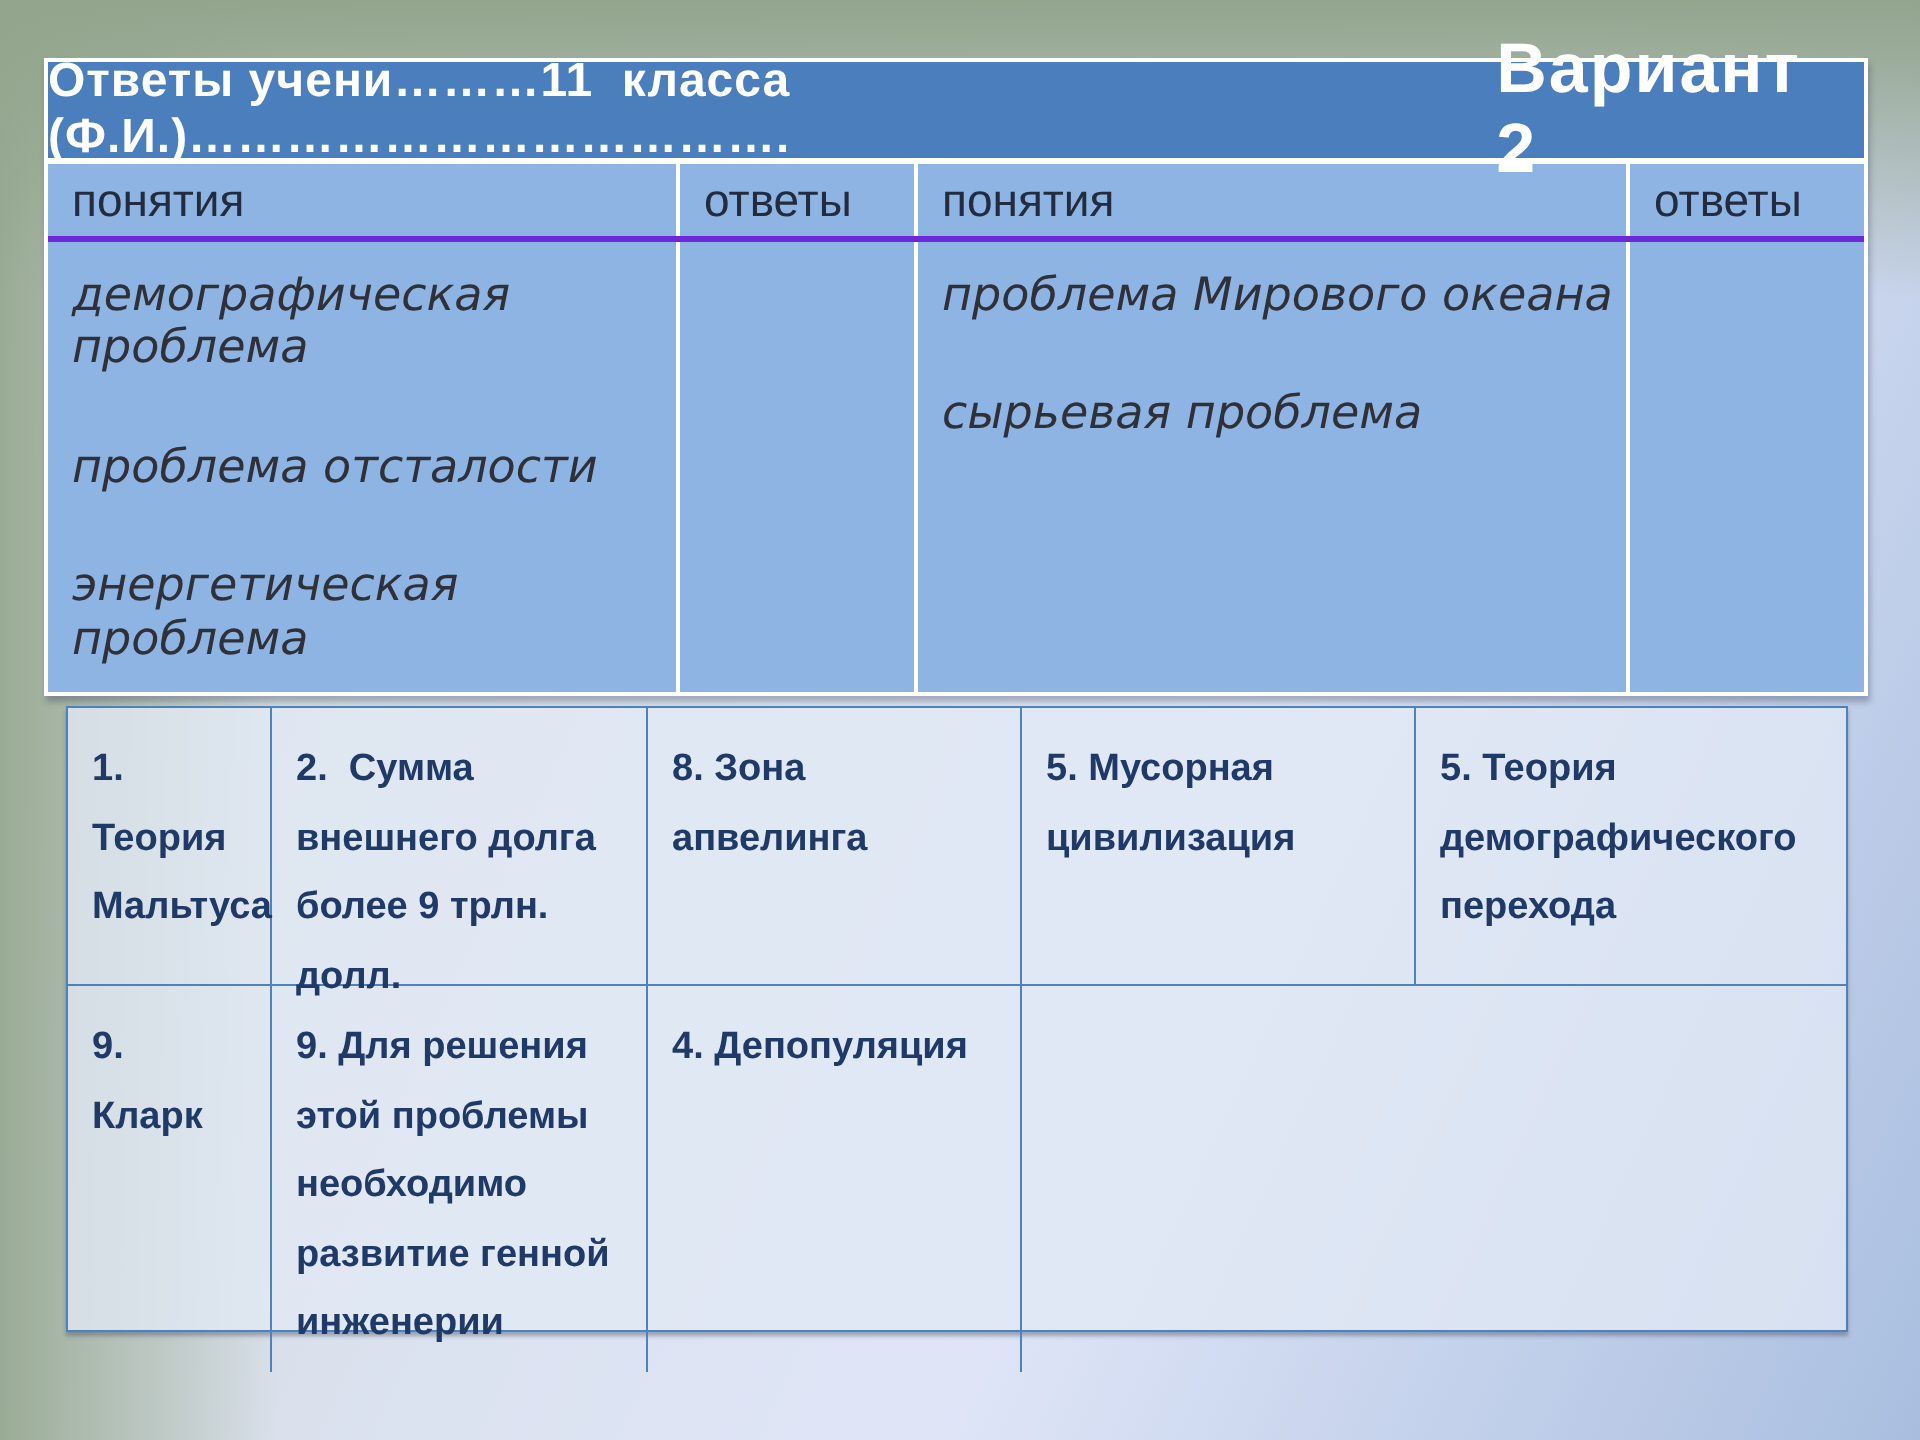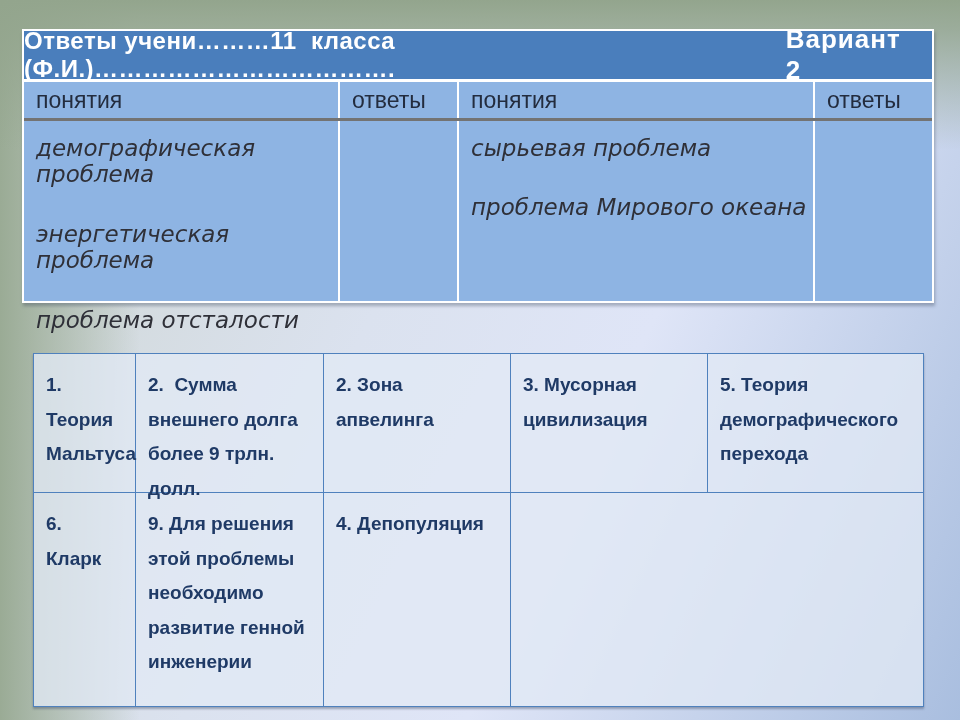--- a/index.html
+++ b/index.html
@@ -19,26 +19,26 @@
     border:2px solid #ffffff;
     box-shadow:1px 3px 3px rgba(55,65,85,0.35);
     background:#1d4ed8;
   }
   .title-row{
     height:48px;background:#4a7ebc;border-bottom:3px solid #ffffff;
     display:flex;align-items:center;justify-content:center;
     color:#ffffff;
   }
   .title-main{font-size:24px;font-weight:bold;letter-spacing:0.5px;}
-  .title-variant{font-size:26px;font-weight:bold;margin-left:1px;letter-spacing:1px;}
+  .title-variant{font-size:35px;font-weight:bold;margin-left:1px;letter-spacing:1px;}
   .hdr-row{
-    display:flex;height:36px;border-bottom:3px solid #737373;background:#8eb4e3;
+    display:flex;height:36px;border-bottom:3px solid #6d28d9;background:#8eb4e3;
   }
   .body-row{
-    display:flex;height:180px;background:#8eb4e3;
+    display:flex;height:225px;background:#8eb4e3;
   }
   .col-c1{width:316px;}
   .col-a1{width:119px;}
   .col-c2{width:356px;}
   .col-a2{flex:1;}
   .tcell{
     border-right:2px solid #ffffff;
     padding:6px 6px 0 12px;box-sizing:border-box;
   }
   .tcell:last-child{border-right:none;}
@@ -48,21 +48,21 @@
   .concepts-cell p{
     margin:0 0 33px 0;
     font-family:"DejaVu Sans", sans-serif;
     font-style:italic;font-size:23px;color:#2f3038;
     padding-top:0;line-height:1.15;
   }
   .concepts-cell{padding-top:14px;}
 
   
   .defs-table{
-    position:absolute;left:33px;top:353px;width:891px;height:354px;
+    position:absolute;left:33px;top:353px;width:891px;height:313px;
     box-sizing:border-box;
     display:grid;
     grid-template-columns:102px 188px 187px 197px 1fr;
     grid-template-rows:139px 1fr;
     background:rgba(226,233,245,0.78);
     border:1px solid #4f81bd;
     box-shadow:0 2px 2px rgba(70,85,110,0.45);
   }
   .defs-cell{
     box-sizing:border-box;
@@ -84,34 +84,34 @@
   </div>
   <div class="hdr-row">
     <div class="tcell hdr-cell col-c1">понятия</div>
     <div class="tcell hdr-cell col-a1">ответы</div>
     <div class="tcell hdr-cell col-c2">понятия</div>
     <div class="tcell hdr-cell col-a2">ответы</div>
   </div>
   <div class="body-row">
     <div class="tcell concepts-cell col-c1">
       <p>демографическая проблема</p>
+      <p>проблема отсталости</p>
       <p>энергетическая проблема</p>
-      <p>проблема отсталости</p>
     </div>
     <div class="tcell col-a1"></div>
     <div class="tcell concepts-cell col-c2">
+      <p>проблема Мирового океана</p>
       <p>сырьевая проблема</p>
-      <p>проблема Мирового океана</p>
     </div>
     <div class="tcell col-a2"></div>
   </div>
 </div>
 
 <div class="defs-table">
   <div class="defs-cell row1 pre">1.  Теория Мальтуса</div>
   <div class="defs-cell row1 pre">2.  Сумма внешнего долга более 9 трлн. долл.</div>
-  <div class="defs-cell row1 pre">2. Зона апвелинга</div>
-  <div class="defs-cell row1 pre">3. Мусорная цивилизация</div>
+  <div class="defs-cell row1 pre">8. Зона апвелинга</div>
+  <div class="defs-cell row1 pre">5. Мусорная цивилизация</div>
   <div class="defs-cell row1 lastcol pre">5. Теория демографического перехода</div>
-  <div class="defs-cell pre">6.  Кларк</div>
+  <div class="defs-cell pre">9.  Кларк</div>
   <div class="defs-cell pre">9. Для решения этой проблемы необходимо развитие генной инженерии</div>
   <div class="defs-cell pre">4. Депопуляция</div>
 </div>
 
 </body></html>

